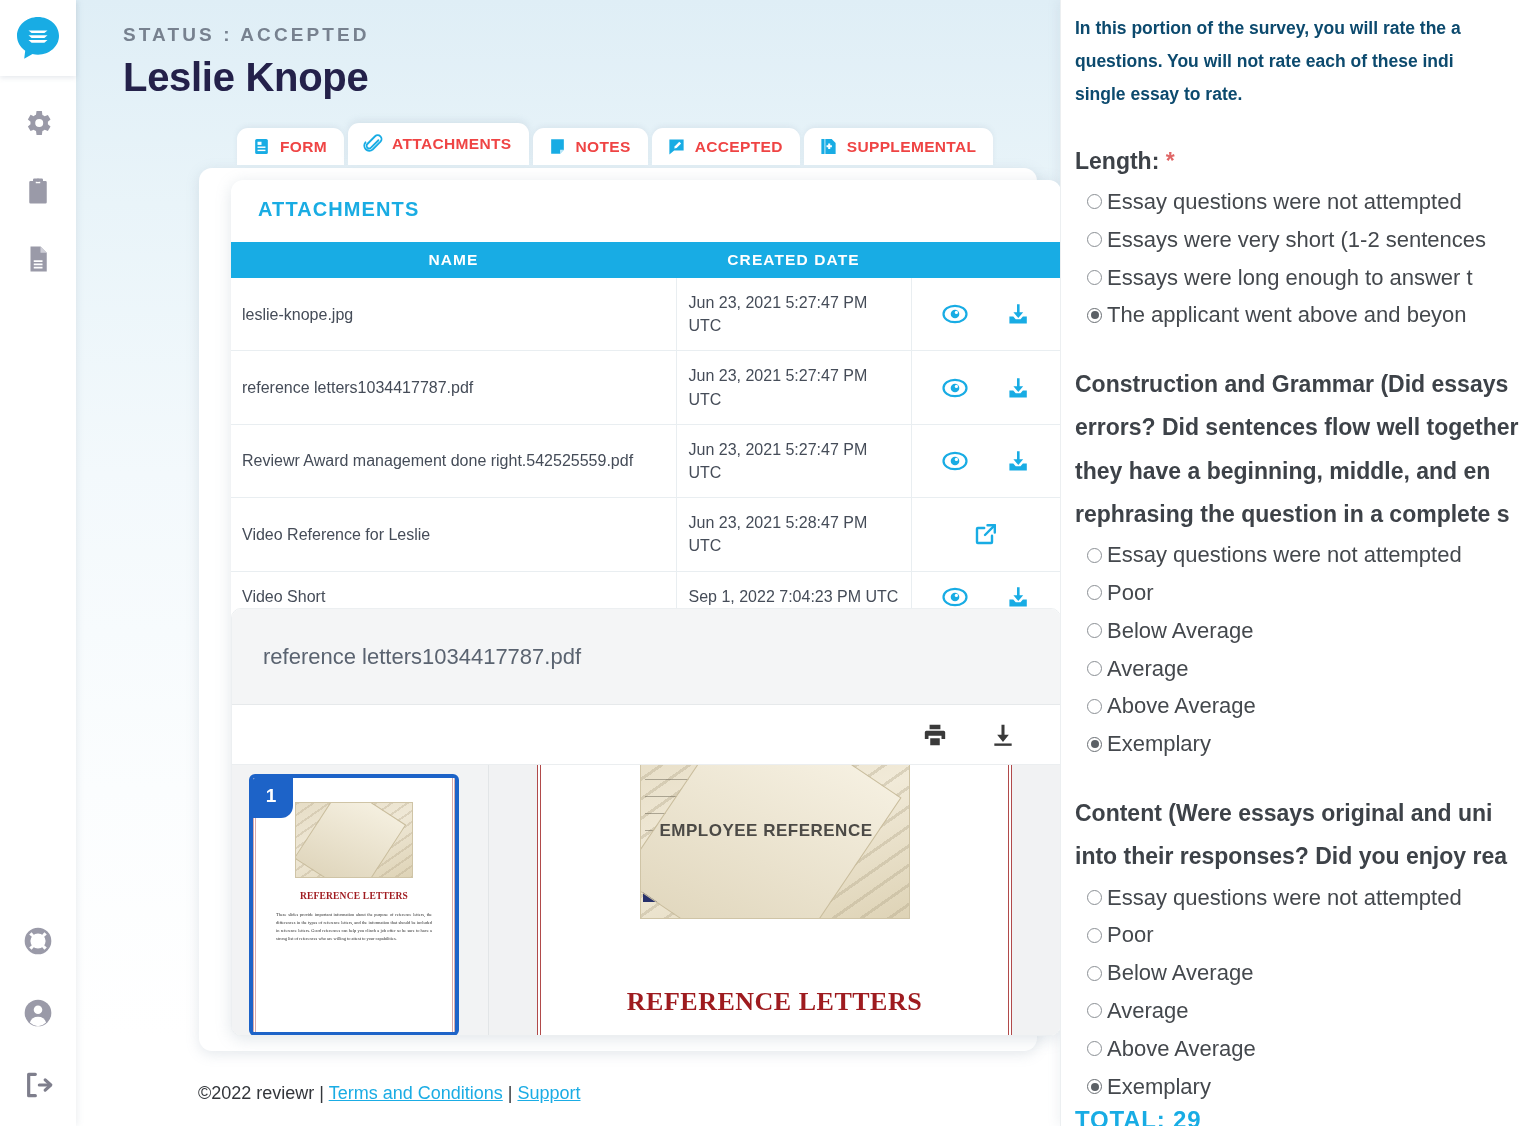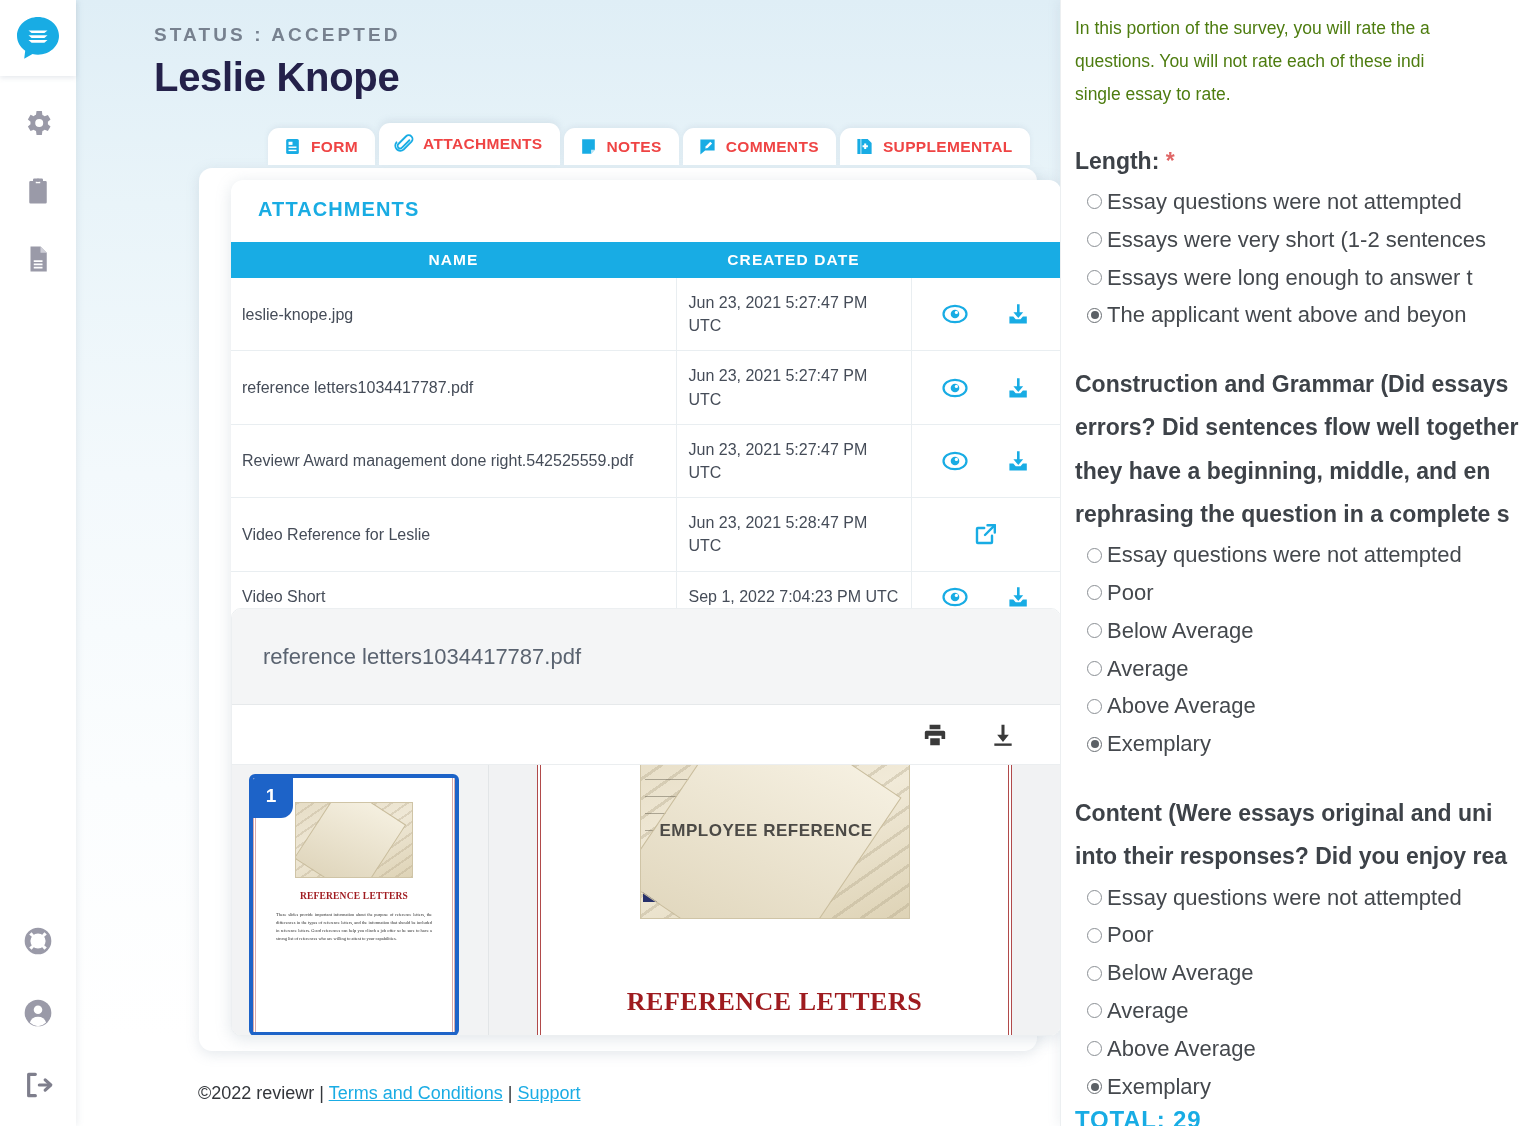--- a/index.html
+++ b/index.html
@@ -31,21 +31,20 @@
   .sidebar-icons-bot { margin-top: auto; margin-bottom: 22px; display: flex; flex-direction: column; gap: 34px; align-items: center; }
   .sb-icon { width: 38px; height: 38px; display: flex; align-items: center; justify-content: center; cursor: pointer; }
   .sb-icon svg { display: block; }
 
   
   .main {
     position: relative;
     width: 984px; flex: 0 0 984px; height: 1126px;
     background: linear-gradient(180deg, #dfeef6 0%, #e9f4f9 18%, #f3f9fc 42%, #fbfdfe 70%, #ffffff 92%);
     overflow: hidden;
-    padding-left: 31px;
   }
   .page-head { padding: 24px 0 0 47px; }
   .status-line {
     font-size: 19px; font-weight: 700; letter-spacing: 3.1px;
     color: #77818f; text-transform: uppercase;
   }
   .applicant-name {
     font-size: 40px; font-weight: 700; color: #24214a;
     margin-top: 9px; letter-spacing: -0.3px;
   }
@@ -211,21 +210,21 @@
 
   
   .rightpanel {
     width: 476px; flex: 0 0 476px; height: 1126px;
     background: #ffffff; position: relative;
     padding: 12px 0 0 14px; overflow: hidden;
     box-shadow: -3px 0 10px rgba(130,150,165,.10);
     border-left: 1px solid #eceff1;
   }
   .rp-intro {
-    font-size: 17.5px; font-weight: 400; color: #4d7c0f;
+    font-size: 17.5px; font-weight: 700; color: #0c4a6e;
     line-height: 1.88; white-space: nowrap;
   }
   .rp-qtitle {
     font-size: 23px; font-weight: 700; color: #3d4248;
     line-height: 1.88; white-space: nowrap; margin-top: 29px;
   }
   .req-star { color: #e06666; font-weight: 700; }
   .rp-opt {
     display: flex; align-items: center; gap: 5px;
     font-size: 22px; color: #44484d; white-space: nowrap;
@@ -369,21 +368,21 @@
         <span>NOTES</span>
       </div>
 
       <div class="tab">
         <span>
           <svg width="19" height="19" viewBox="0 0 24 24" fill="#18ace4">
             <path d="M3 3h18v14H9l-6 5z"></path>
             <path d="M15.5 6 17.8 8.3l-5.6 5.6-3 .7.7-3z" fill="#fff"></path>
           </svg>
         </span>
-        <span>COMMENTS</span>
+        <span>ACCEPTED</span>
       </div>
 
       <div class="tab">
         <span>
           <svg width="19" height="19" viewBox="0 0 24 24" fill="#18ace4">
             <rect x="3" y="2.5" width="4" height="19"></rect>
             <path d="M8 2.5h8l5 5v14H8z"></path>
             <path d="M16.3 10.3h-2.1V8.2h-2.6v2.1H9.5v2.6h2.1v2.1h2.6v-2.1h2.1z" fill="#fff"></path>
           </svg>
         </span>

